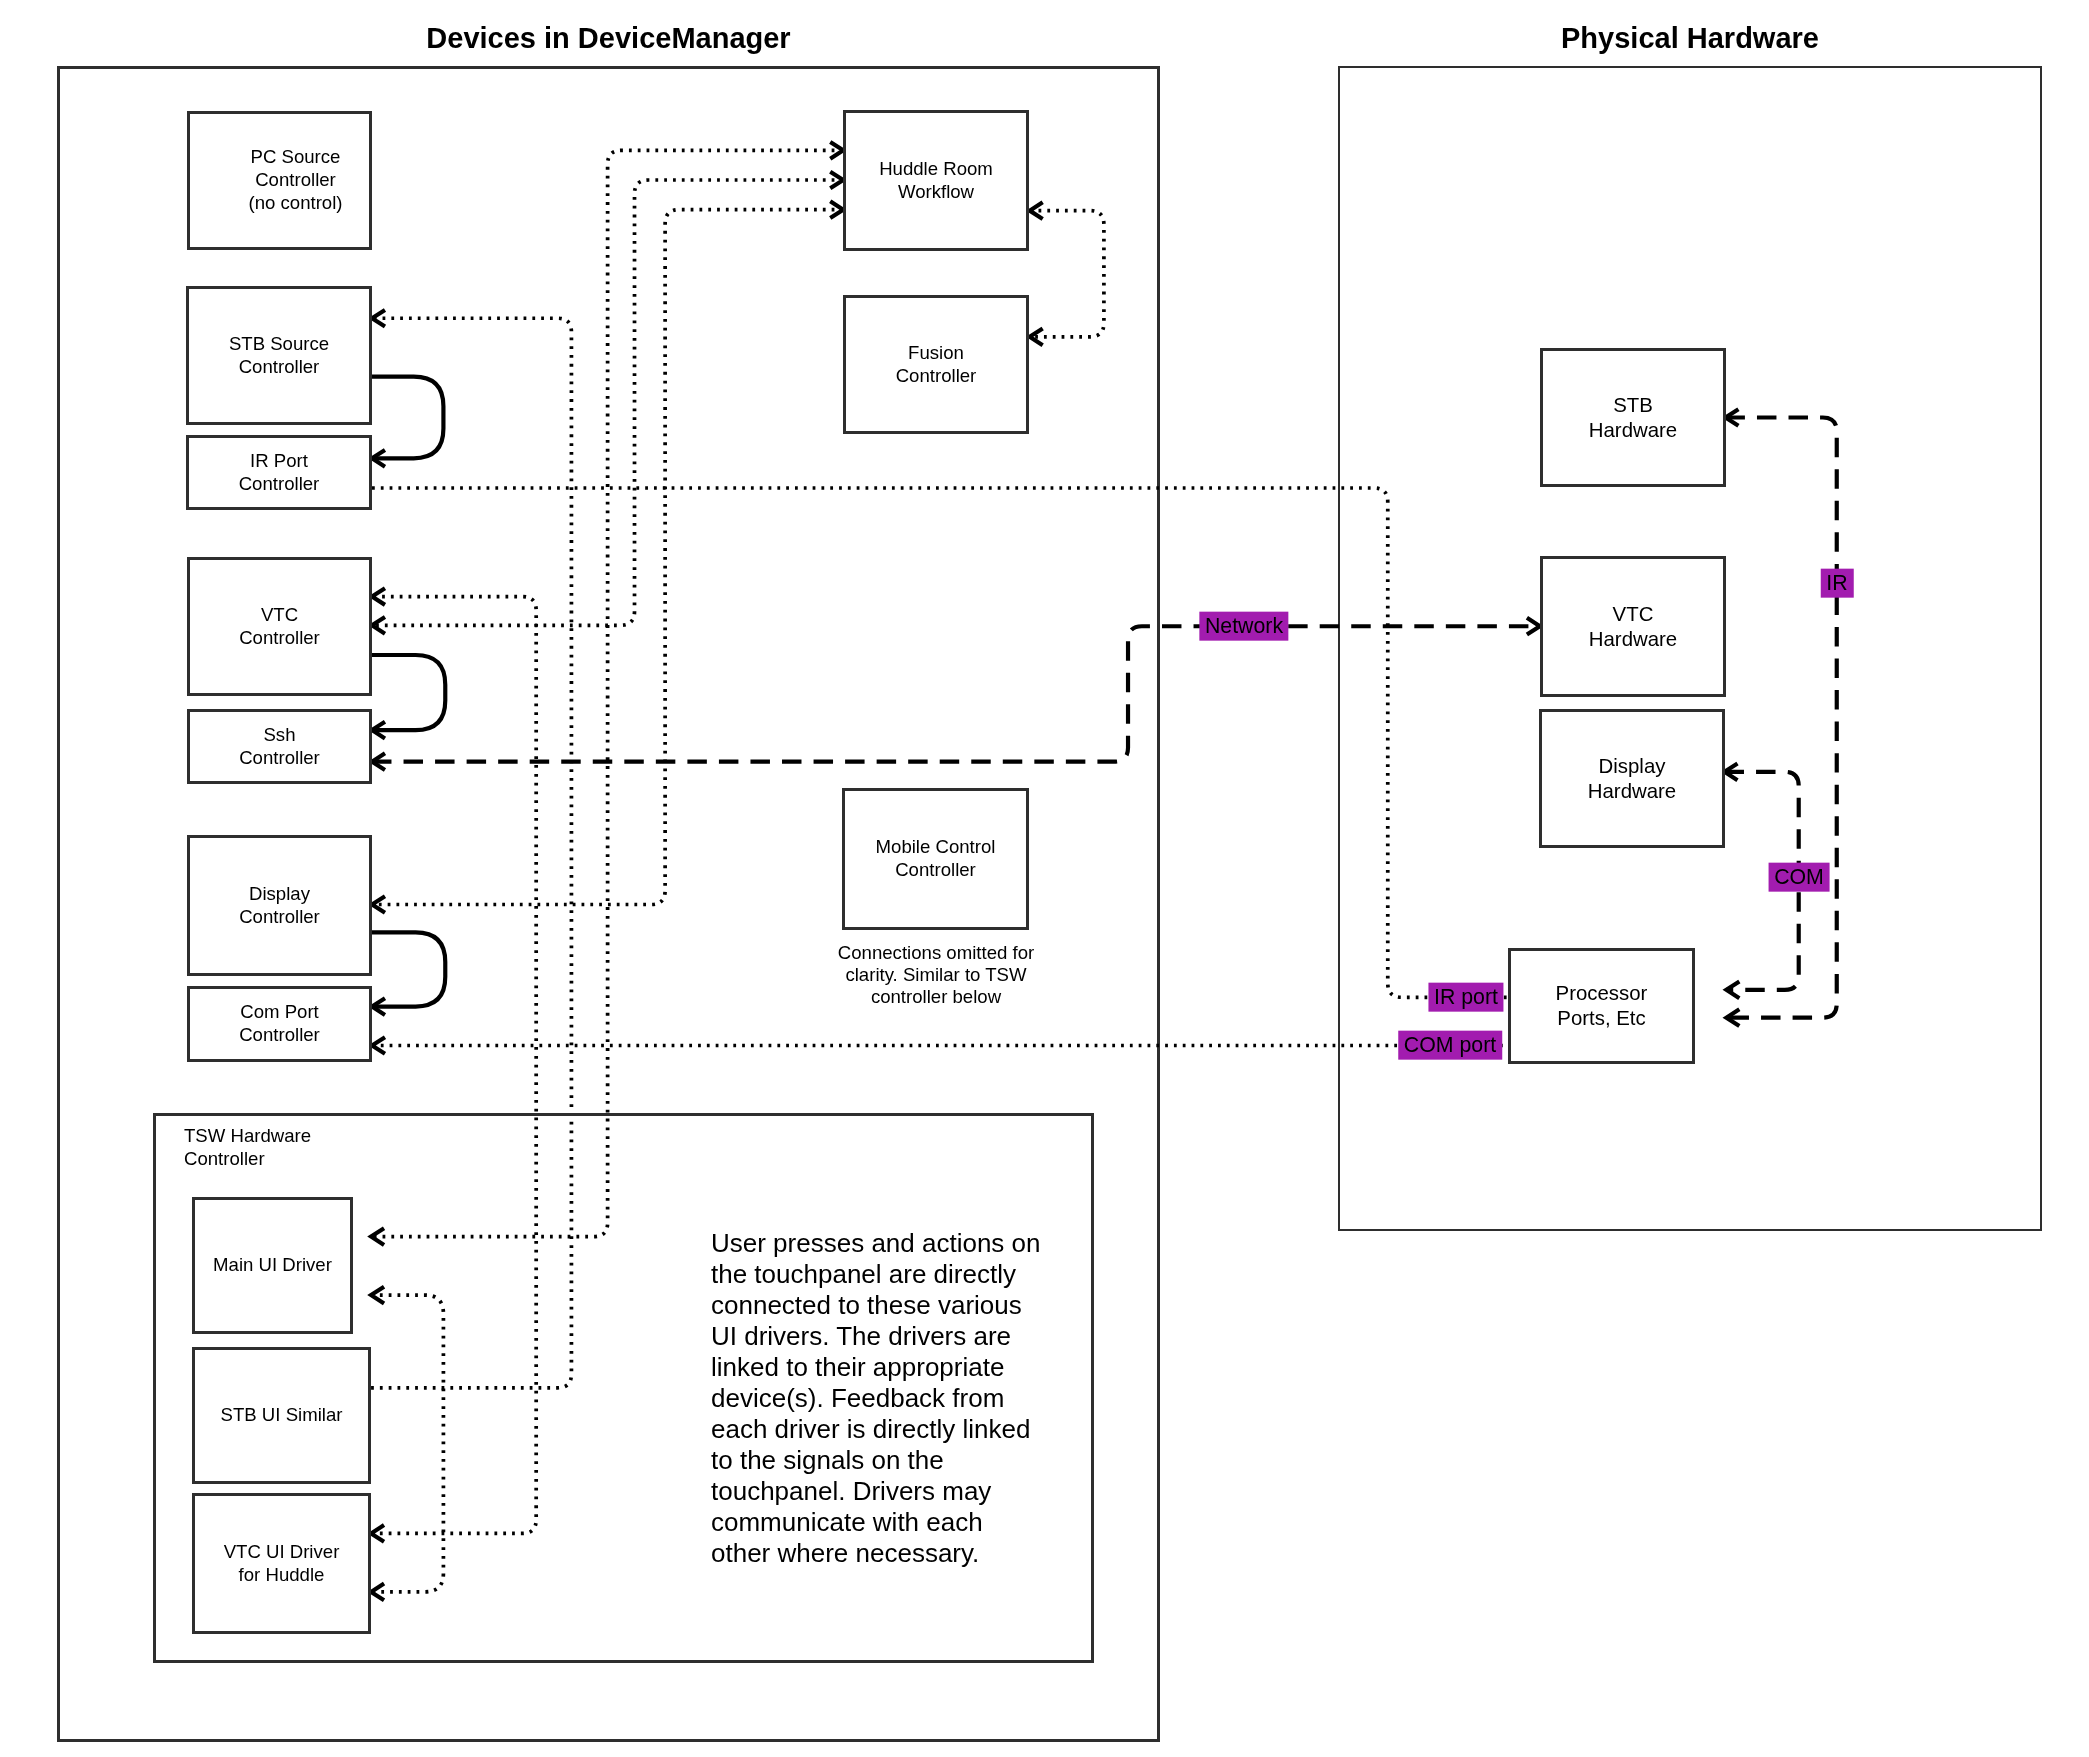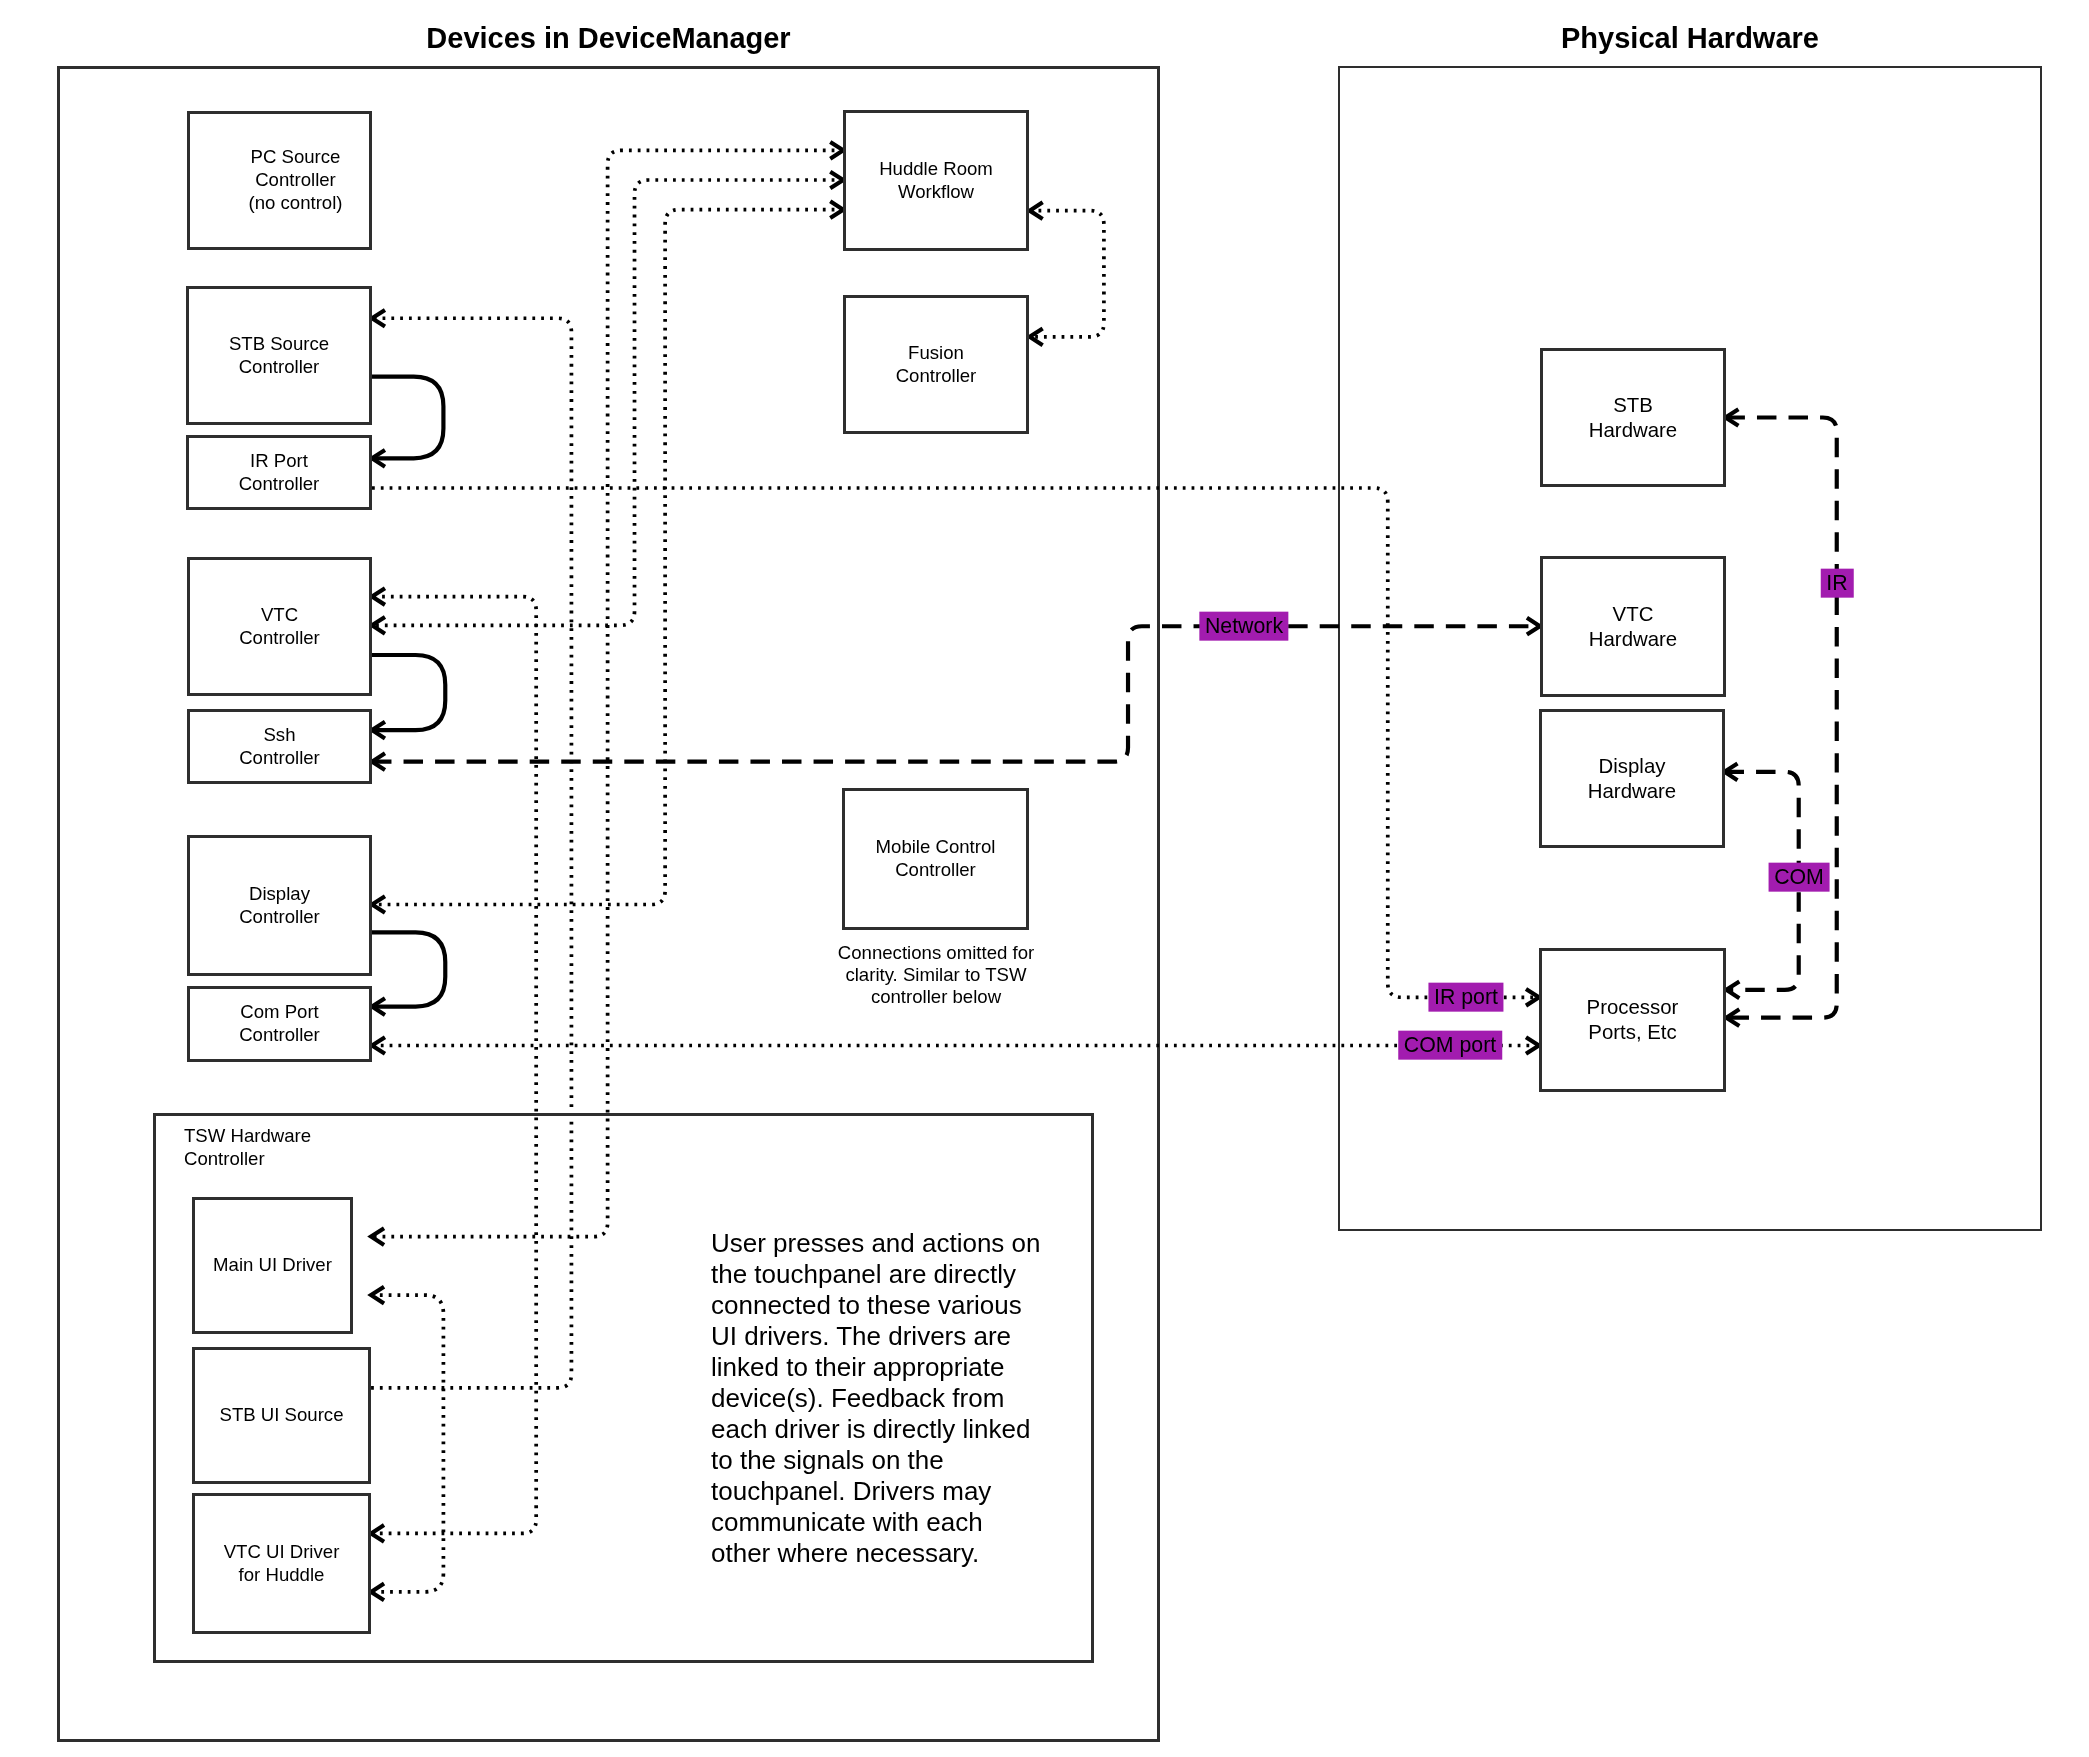--- a/index.html
+++ b/index.html
@@ -122,38 +122,38 @@
 Workflow</div>
   <div class="node" style="left:843px;top:295px;width:186px;height:139px;">Fusion
 Controller</div>
   <div class="node" style="left:842px;top:788px;width:187px;height:142px;">Mobile Control
 Controller</div>
   <div class="notetext" style="left:936px;top:942px;">Connections omitted for
 clarity. Similar to TSW
 controller below</div>
 
   <div class="node" style="left:192px;top:1197px;width:161px;height:137px;">Main UI Driver</div>
-  <div class="node" style="left:192px;top:1347px;width:179px;height:137px;">STB UI Source</div>
+  <div class="node" style="left:192px;top:1347px;width:179px;height:137px;">STB UI Similar</div>
   <div class="node" style="left:192px;top:1493px;width:179px;height:141px;">VTC UI Driver
 for Huddle</div>
   <div class="paragraph" style="left:711px;top:1228px;width:390px;">User presses and actions on
 the touchpanel are directly
 connected to these various
 UI drivers.  The drivers are
 linked to their appropriate
 device(s). Feedback from
 each driver is directly linked
 to the signals on the
 touchpanel. Drivers may
 communicate with each
 other where necessary.</div>
 
   <div class="node hwlabel" style="left:1540px;top:348px;width:186px;height:139px;">STB
 Hardware</div>
   <div class="node hwlabel" style="left:1540px;top:556px;width:186px;height:141px;">VTC
 Hardware</div>
   <div class="node hwlabel" style="left:1539px;top:709px;width:186px;height:139px;">Display
 Hardware</div>
-  <div class="node hwlabel" style="left:1539px;top:948px;width:187px;height:144px;">Processor
+  <div class="node hwlabel" style="left:1508px;top:948px;width:187px;height:116px;">Processor
 Ports, Etc</div>
 
 </div>
 
 
 </body></html>

